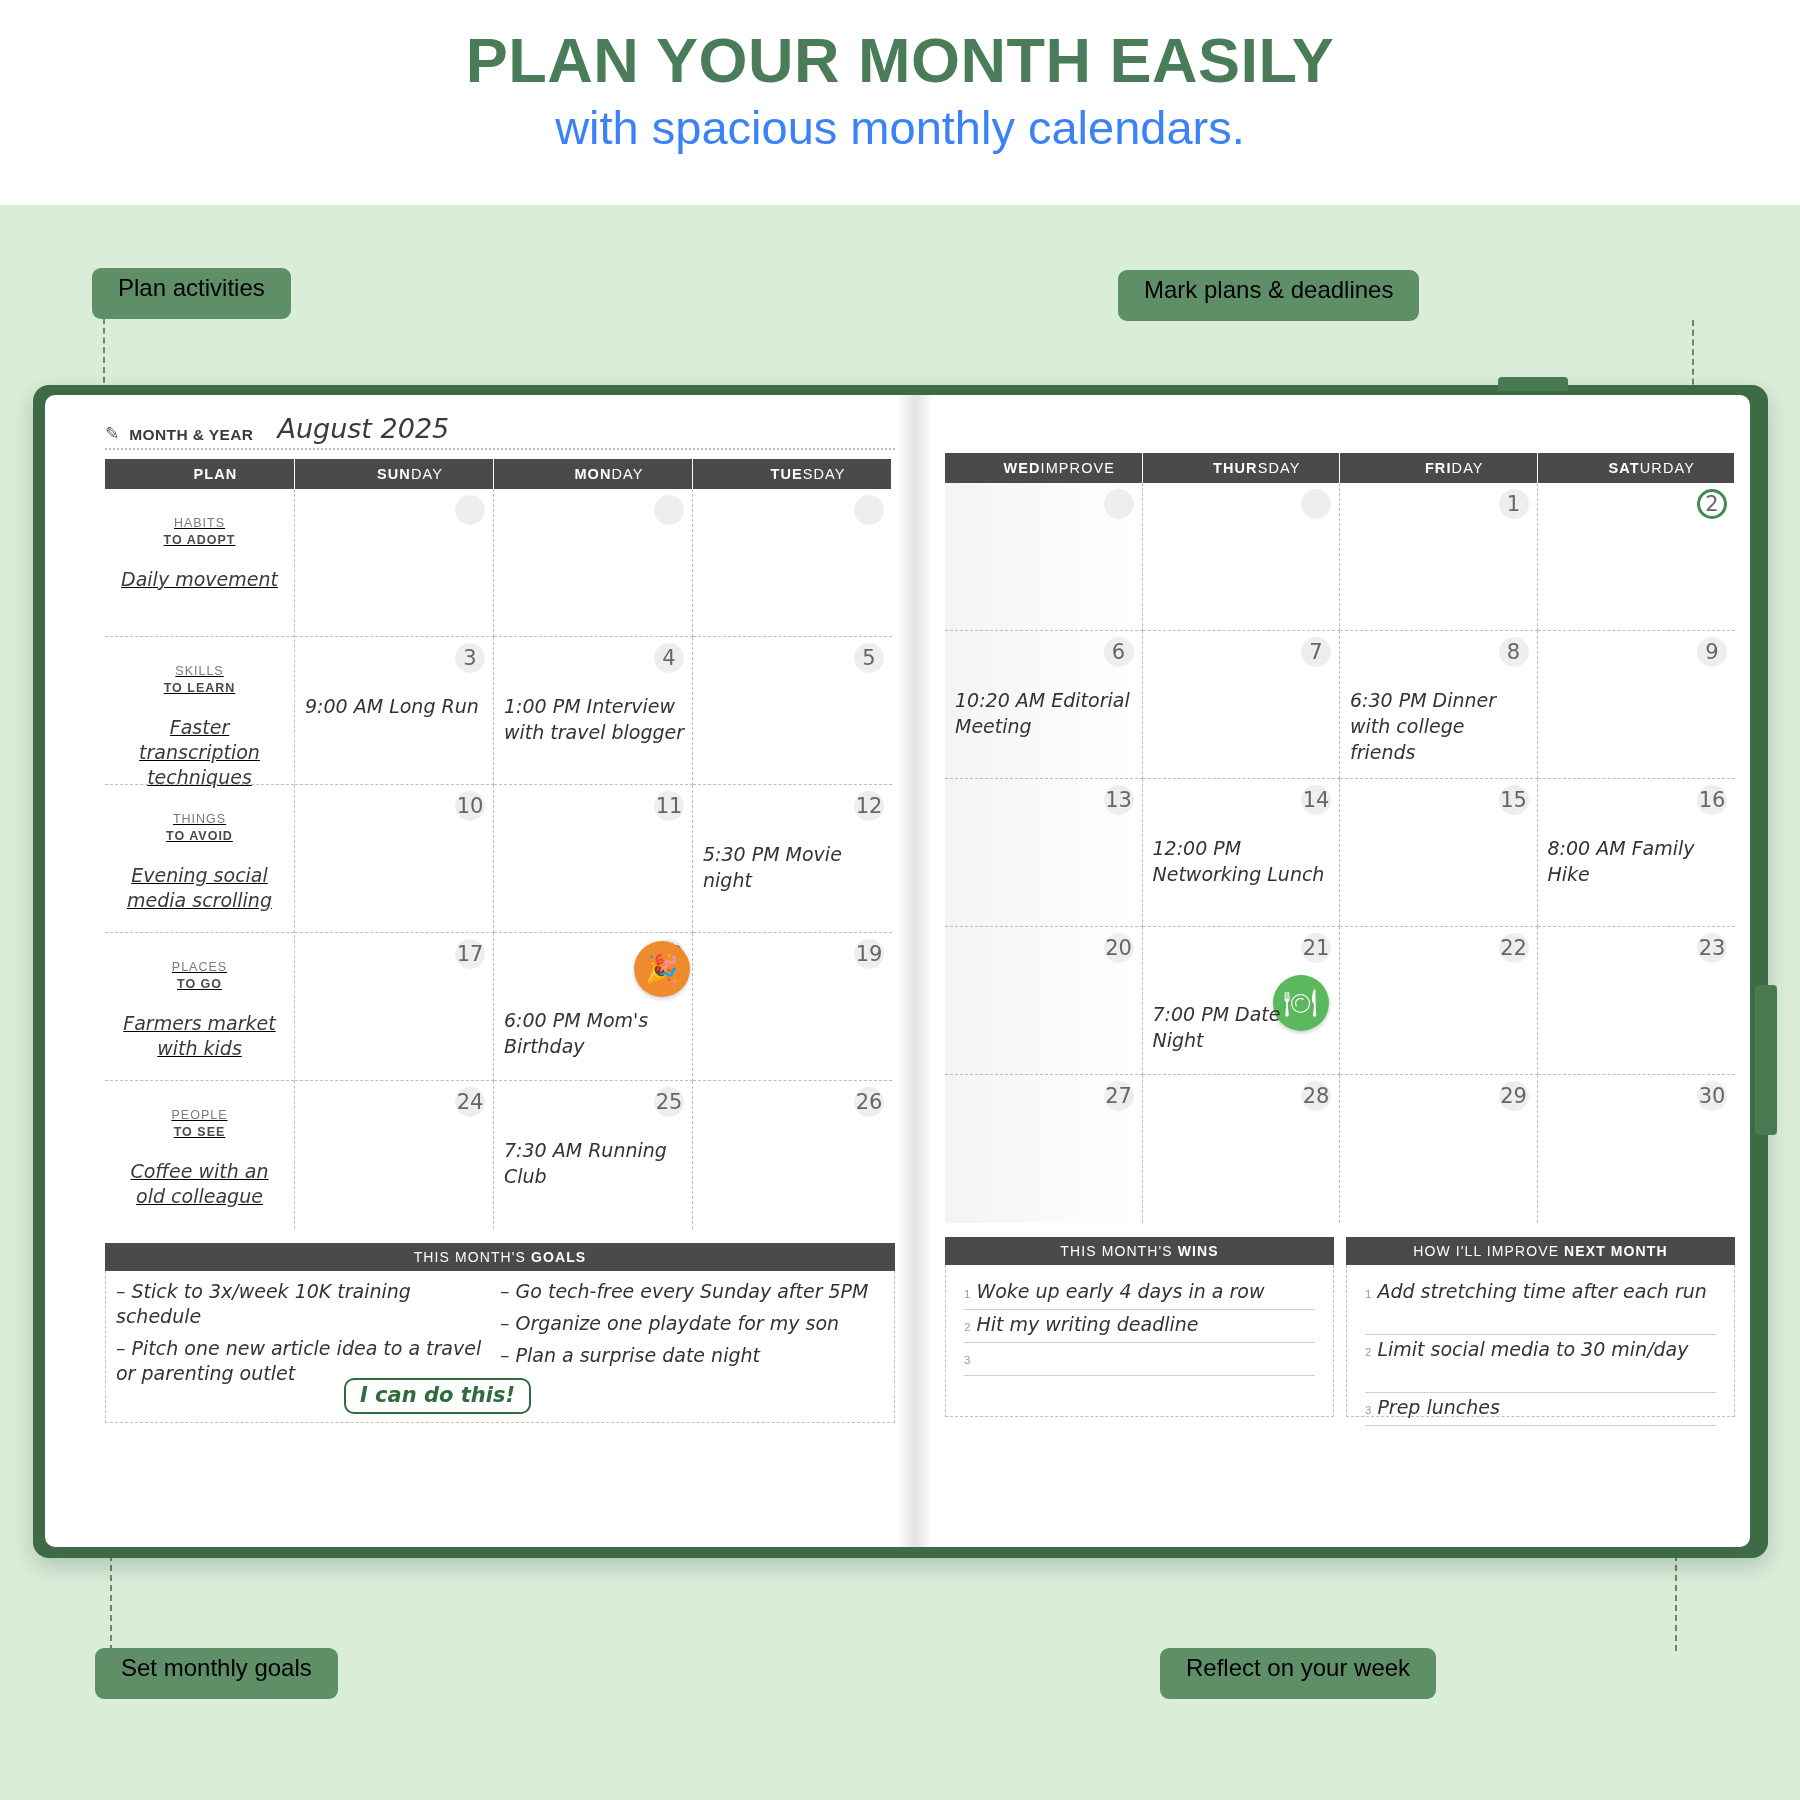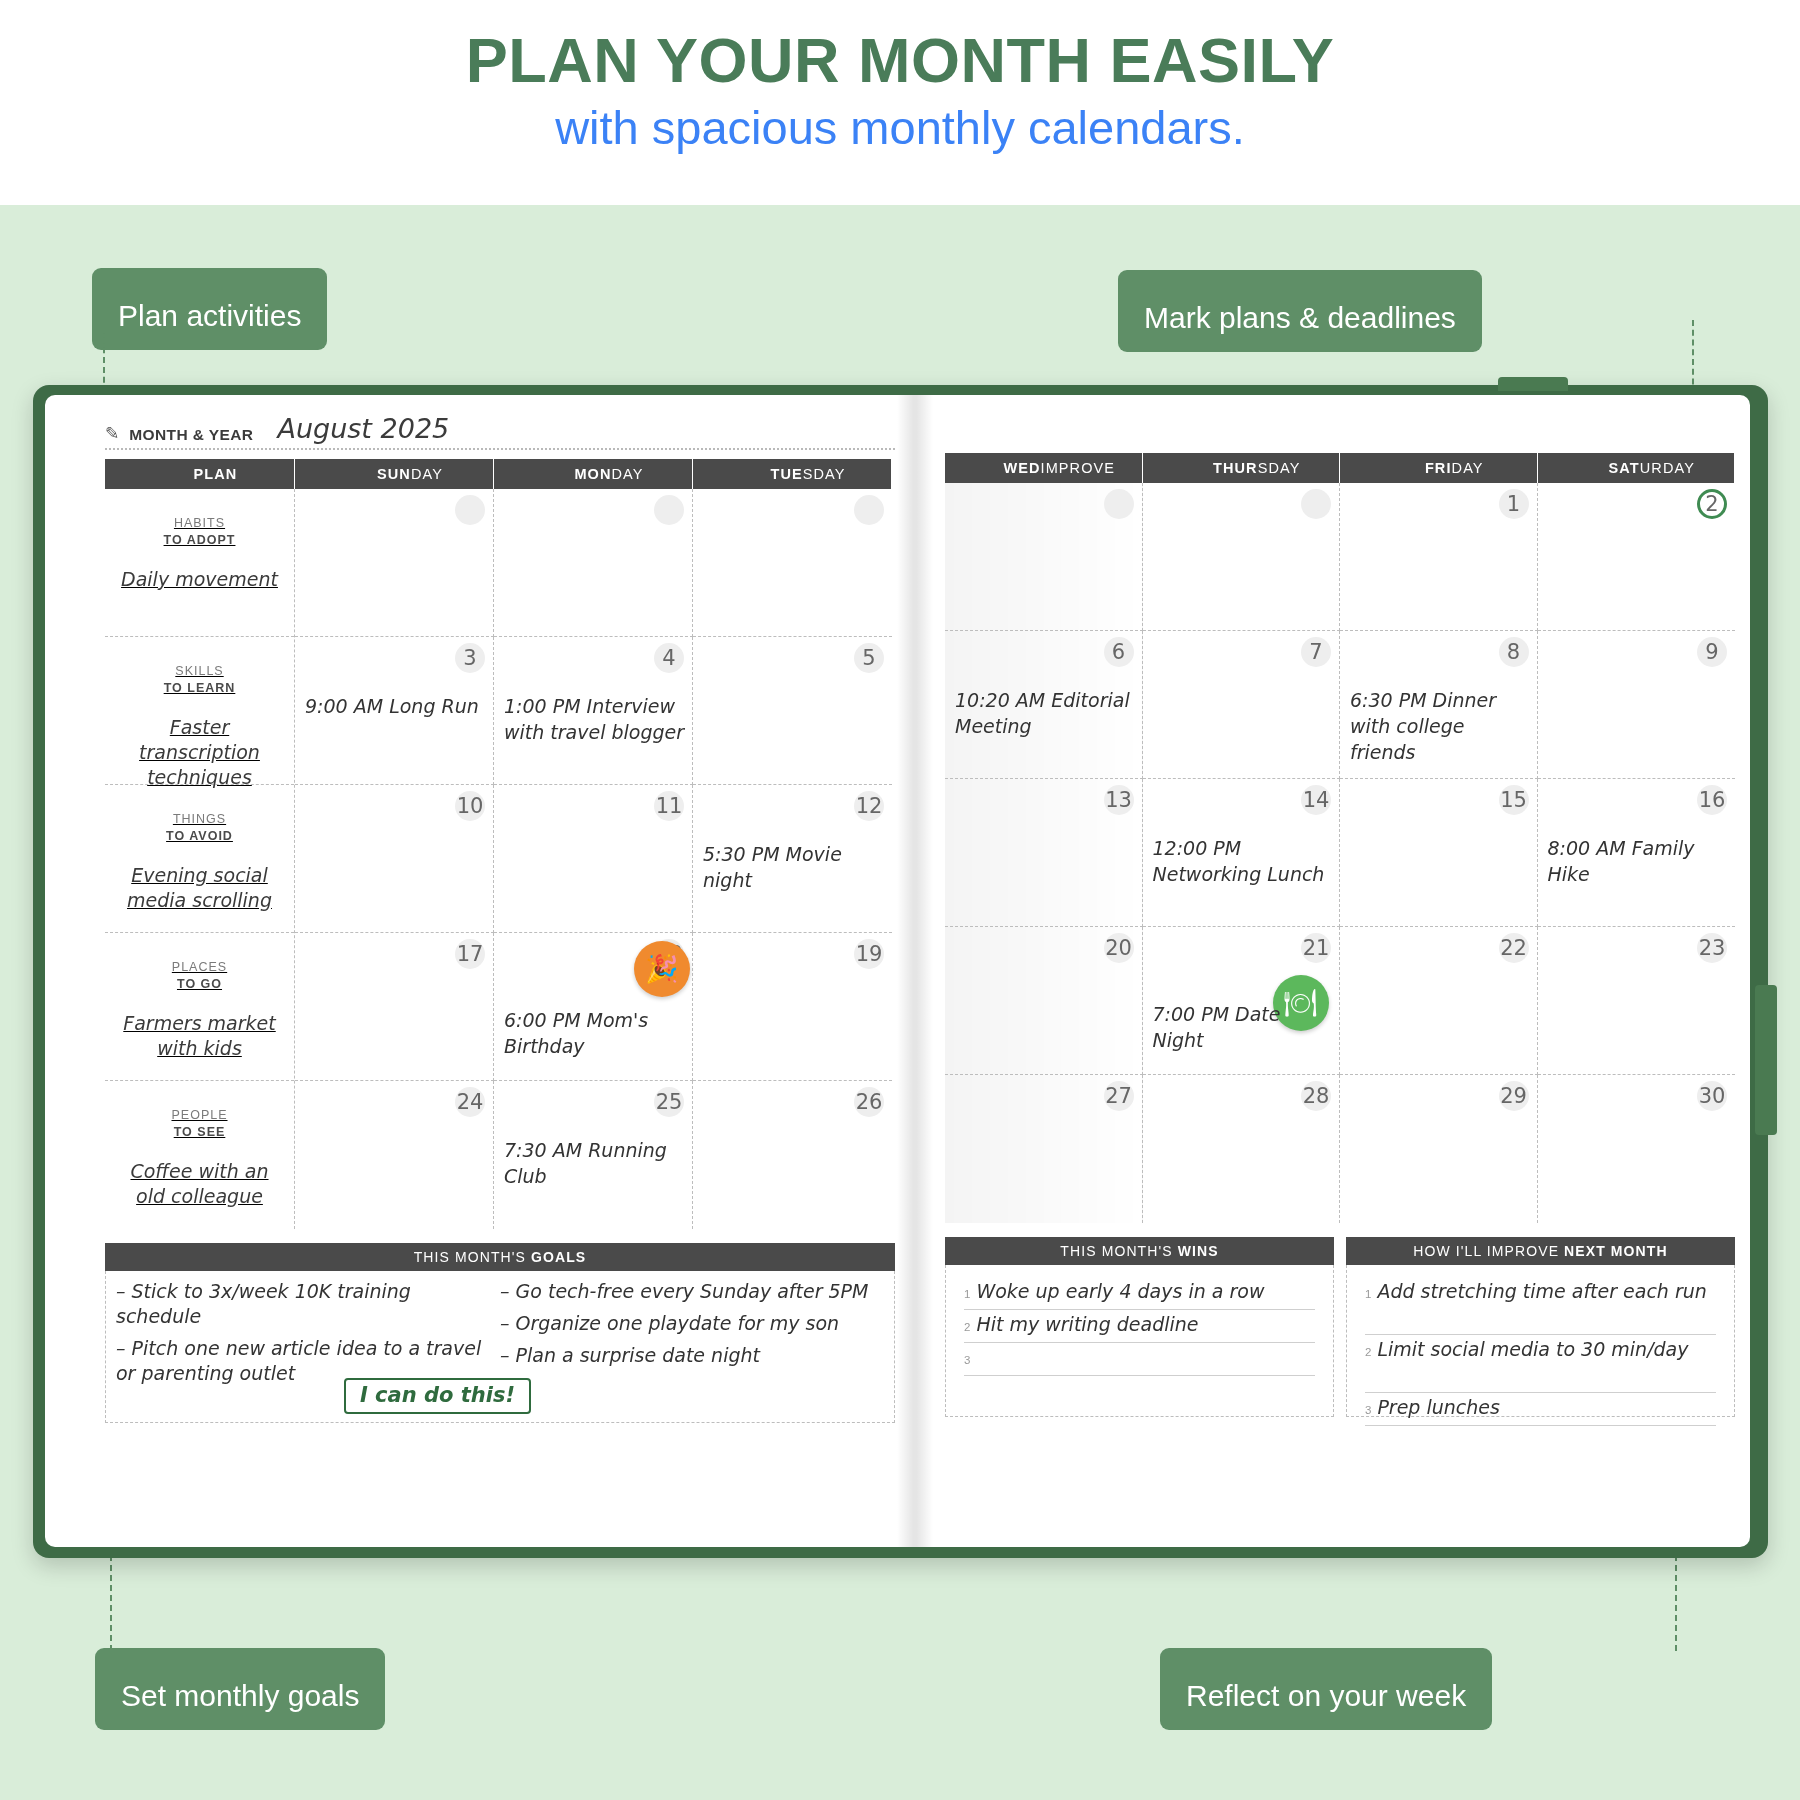--- a/index.html
+++ b/index.html
@@ -26,24 +26,24 @@
 
   
   .backdrop {
     position: absolute; left: 0; top: 205px; width: 1800px; height: 1595px;
     background: #d9edd9;
   }
 
   
   .callout {
     position: absolute;
-    background: #5f8f67; color: #ffffff;
+    background: #5f8f67; color: #000000;
     border-radius: 9px;
-    font-size: 30px;
-    padding: 31px 26px 17px 26px;
+    font-size: 24px;
+    padding: 6px 26px 17px 26px;
     white-space: nowrap;
   }
   .cal-plan      { left: 92px;  top: 268px; }
   .cal-mark      { left: 1118px; top: 270px; }
   .cal-goals     { left: 95px;  top: 1648px; }
   .cal-reflect   { left: 1160px; top: 1648px; }
 
   .dashline { position: absolute; border-left: 2px dashed #5f8f67; }
   .d1 { left: 103px;  top: 318px;  height: 94px; }
   .d2 { left: 1692px; top: 320px;  height: 172px; }
@@ -184,21 +184,21 @@
     position: relative;
   }
   .goal-col { width: 50%; padding-right: 10px; }
   .goal-line {
     font-family: "DejaVu Sans", sans-serif;
     font-size: 19px; color: #333; line-height: 1.32; margin-bottom: 7px;
     font-style: italic;
   }
   .stamp {
     position: absolute; left: 238px; bottom: 8px;
-    border: 2px solid #2f6b3e; border-radius: 4px;
+    border: 2px solid #2f6b3e; border-radius: 10px;
     color: #2f6b3e; font-size: 21px; padding: 3px 14px 5px 14px;
     font-family: "DejaVu Sans", sans-serif; font-style: italic; font-weight: bold;
     background: #ffffff;
   }
 
   .rp-panels { display: flex; gap: 12px; margin-top: 14px; }
   .rp-panel { flex: 1; }
   .rule-list { padding: 4px 8px 0 8px; }
   .rule-row {
     display: flex; align-items: flex-start; gap: 6px;

